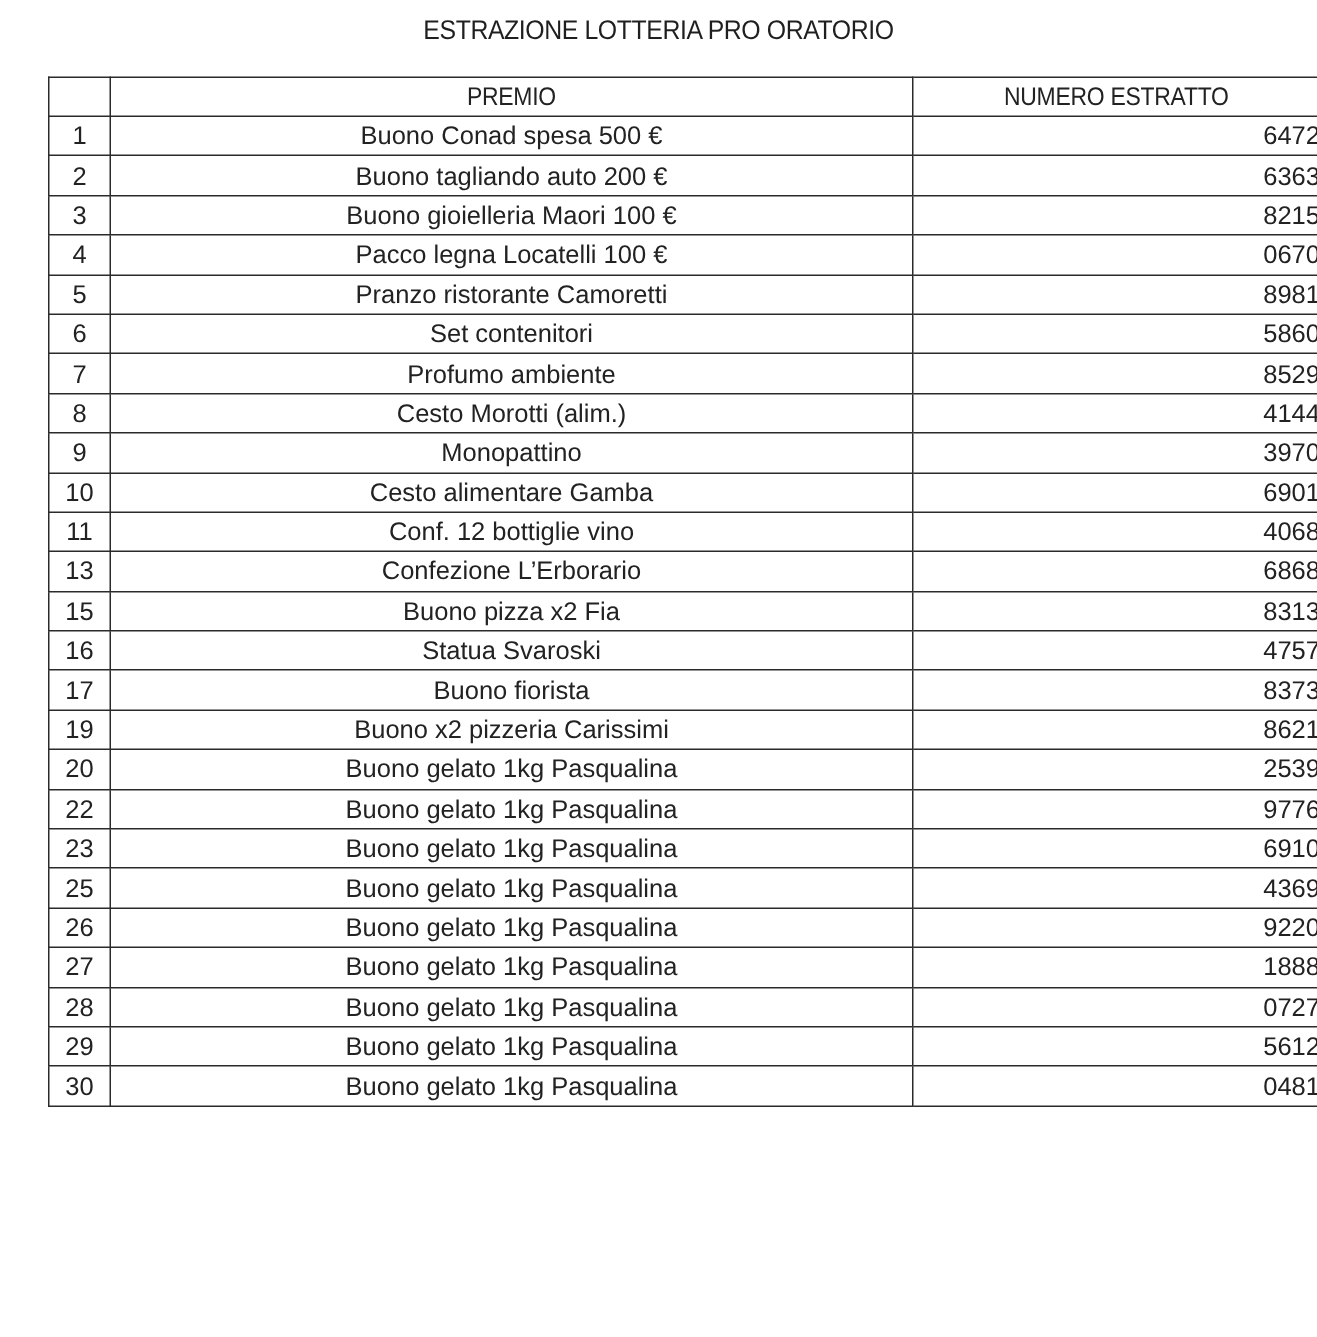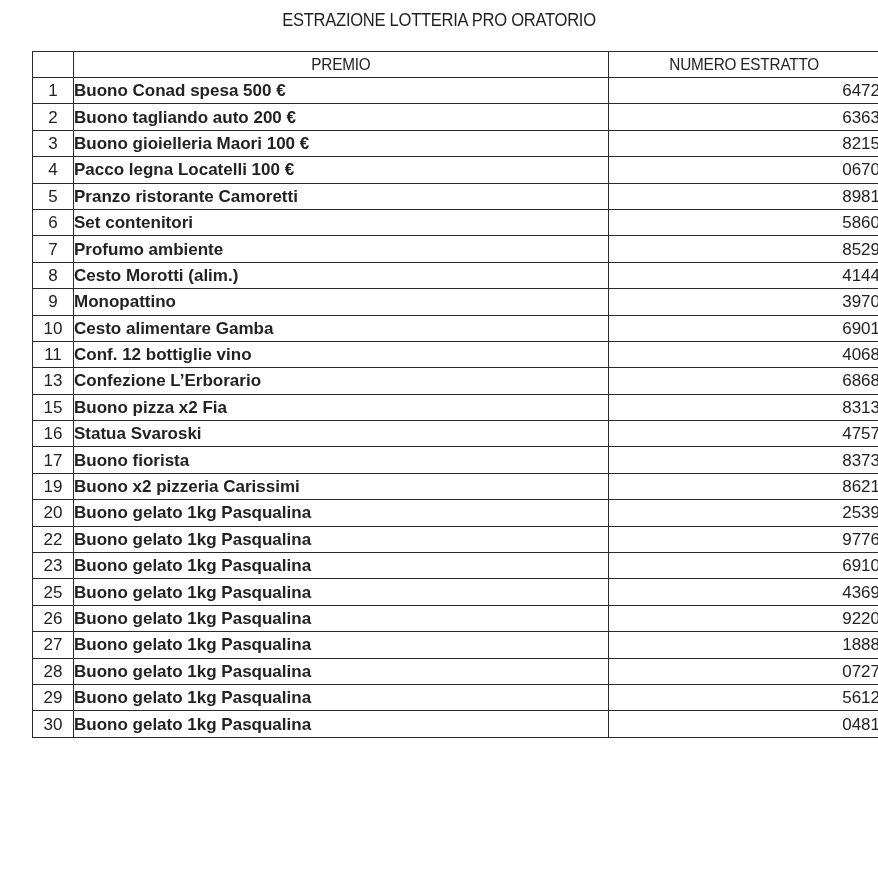--- a/index.html
+++ b/index.html
@@ -57,21 +57,21 @@
   table.lottery th .narrow {
     display: inline-block;
     transform: scaleX(0.9);
     transform-origin: center;
     letter-spacing: -0.2px;
   }
   table.lottery td.num {
     text-align: center;
   }
   table.lottery td.prize {
-    font-weight: bold;
+    text-align: center;
   }
   table.lottery td.drawn {
     text-align: right;
   }
 </style>
 </head>
 <body>
 
 <div class="title">ESTRAZIONE LOTTERIA PRO ORATORIO</div>
 

